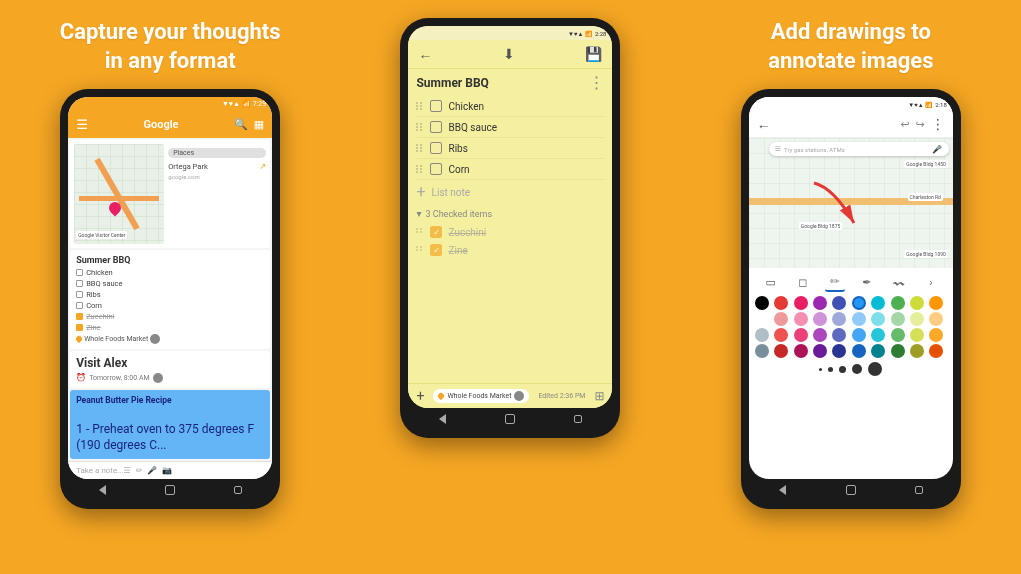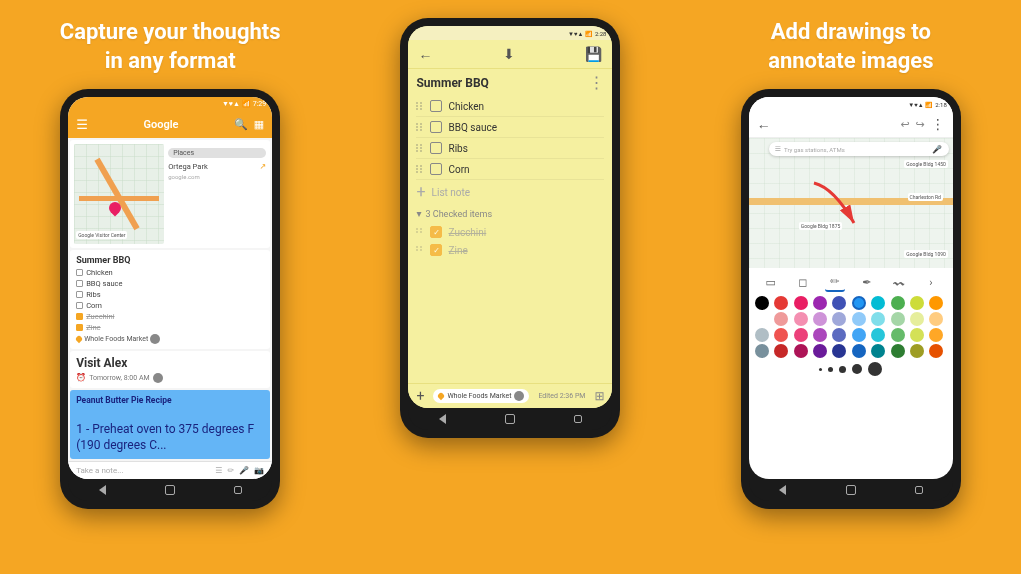--- a/index.html
+++ b/index.html
@@ -299,21 +299,21 @@
     }
 
     .take-note-bar {
       background: white;
       padding: 4px 8px;
       font-size: 8px;
       color: #aaa;
       border-top: 1px solid #e0e0e0;
       display: flex;
       align-items: center;
-      justify-content: space-between;
+      justify-content: flex-start;
       flex-shrink: 0;
     }
 
     .phone-nav-bar {
       background: #1a1a1a;
       height: 22px;
       display: flex;
       align-items: center;
       justify-content: space-around;
       flex-shrink: 0;

